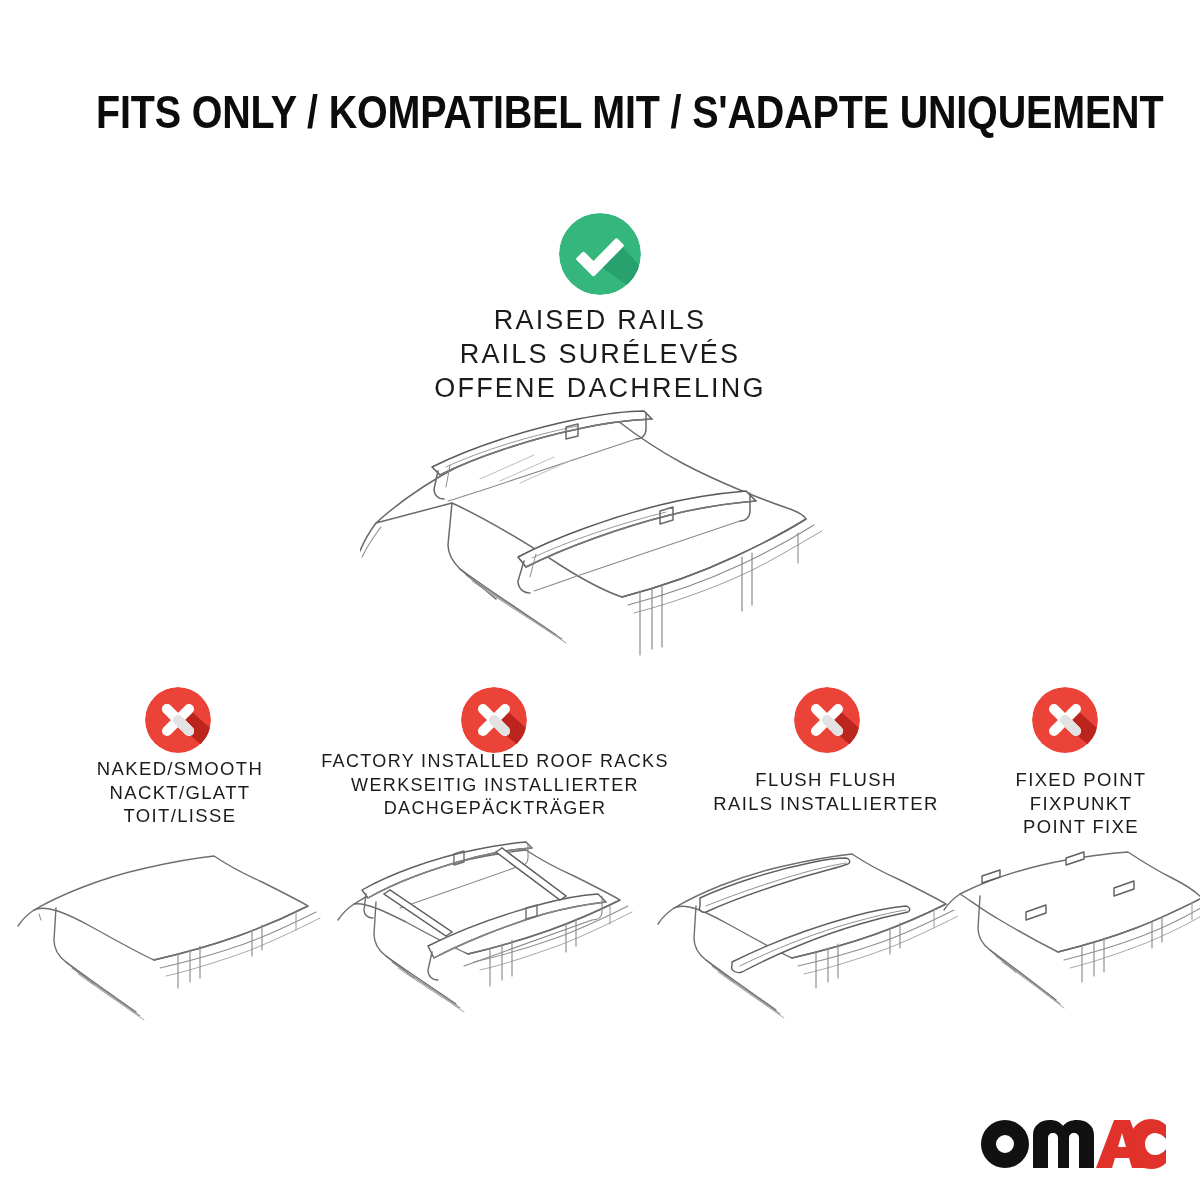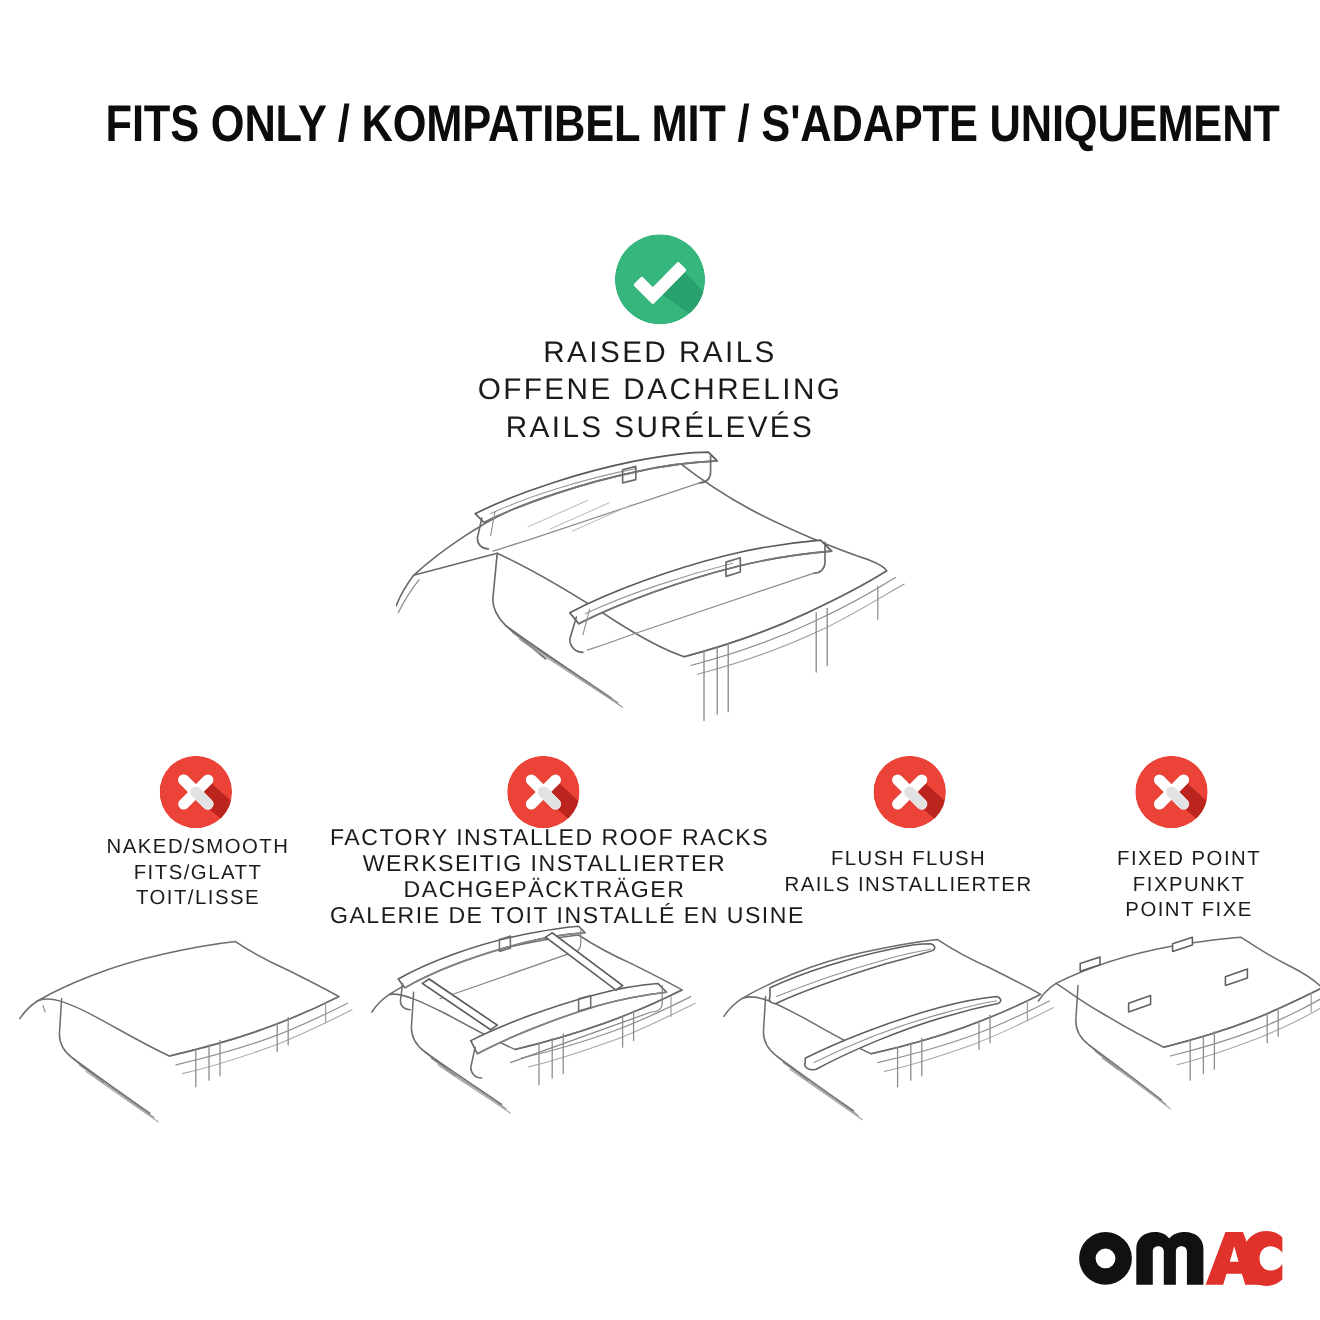--- a/index.html
+++ b/index.html
@@ -78,21 +78,21 @@
     letter-spacing: 2.2px;
     text-align: center;
   }
 
   .sub-label {
     font-size: 18.5px;
     line-height: 23.5px;
     letter-spacing: 1.35px;
   }
   #label-naked  { left: 45px;  top: 757px; width: 270px; }
-  #label-factory{ left: 300px; top: 750px; width: 390px; font-size: 21px; }
+  #label-factory{ left: 300px; top: 750px; width: 390px; font-size: 18px; }
   #label-flush  { left: 690px; top: 768px; width: 272px; }
   #label-fixed  { left: 960px; top: 768px; width: 242px; }
 
   
   .roof { position: absolute; }
   .roof svg { display: block; width: 100%; height: 100%; }
 
   #roof-main   { left: 360px; top: 405px; width: 480px; height: 275px; }
   #roof-naked  { left: 12px;  top: 848px; width: 310px; height: 205px; }
   #roof-rack   { left: 318px; top: 838px; width: 340px; height: 212px; }
@@ -119,22 +119,22 @@
   <div class="badge" id="check-badge">
     <svg viewBox="0 0 82 82" xmlns="http://www.w3.org/2000/svg">
       <circle cx="41" cy="41" r="41" fill="#35B67D"></circle>
       <path d="M35 49 L82 82 L82 54 L58 28 Z" fill="#25996A" opacity="0.75"></path>
       <path d="M24.5 40.5 L34.5 50.5 L57.5 27 L63 32.5 L34.5 61.5 L19 46 Z" fill="#FFFFFF" stroke="#FFFFFF" stroke-width="3.5" stroke-linejoin="round"></path>
     </svg>
   </div>
 
   <div class="label-block" id="label-raised">
     <div>RAISED RAILS</div>
+    <div>RAILS SURÉLEVÉS</div>
     <div>OFFENE DACHRELING</div>
-    <div>RAILS SURÉLEVÉS</div>
   </div>
 
   <div class="roof" id="roof-main">
     <svg viewBox="0 0 480 275" xmlns="http://www.w3.org/2000/svg" fill="none" stroke="#555" stroke-width="1.5" stroke-linecap="round" stroke-linejoin="round">
 
       <path d="M16 118 C40 96 82 66 128 48 C170 32 214 22 258 16
                C276 30 300 46 322 58
                C356 76 400 94 430 104
                C438 107 444 110 446 114
                C430 124 400 140 374 152
@@ -235,29 +235,28 @@
       <g stroke-linecap="round" stroke-width="10">
         <line x1="22" y1="22" x2="44" y2="44" stroke="#FFFFFF"></line>
         <line x1="44" y1="22" x2="22" y2="44" stroke="#FFFFFF"></line>
       </g>
       <line x1="33" y1="33" x2="44" y2="44" stroke="#E2E2E2" stroke-width="10" stroke-linecap="round"></line>
     </svg>
   </div>
 
   <div class="label-block sub-label" id="label-naked">
     <div>NAKED/SMOOTH</div>
-    <div>FITS/GLATT</div>
+    <div>NACKT/GLATT</div>
     <div>TOIT/LISSE</div>
   </div>
 
   <div class="label-block sub-label" id="label-factory">
     <div>FACTORY INSTALLED ROOF RACKS</div>
     <div>WERKSEITIG INSTALLIERTER</div>
     <div>DACHGEPÄCKTRÄGER</div>
-    <div>GALERIE DE TOIT INSTALLÉ EN USINE</div>
   </div>
 
   <div class="label-block sub-label" id="label-flush">
     <div>FLUSH FLUSH</div>
     <div>RAILS INSTALLIERTER</div>
   </div>
 
   <div class="label-block sub-label" id="label-fixed">
     <div>FIXED POINT</div>
     <div>FIXPUNKT</div>

